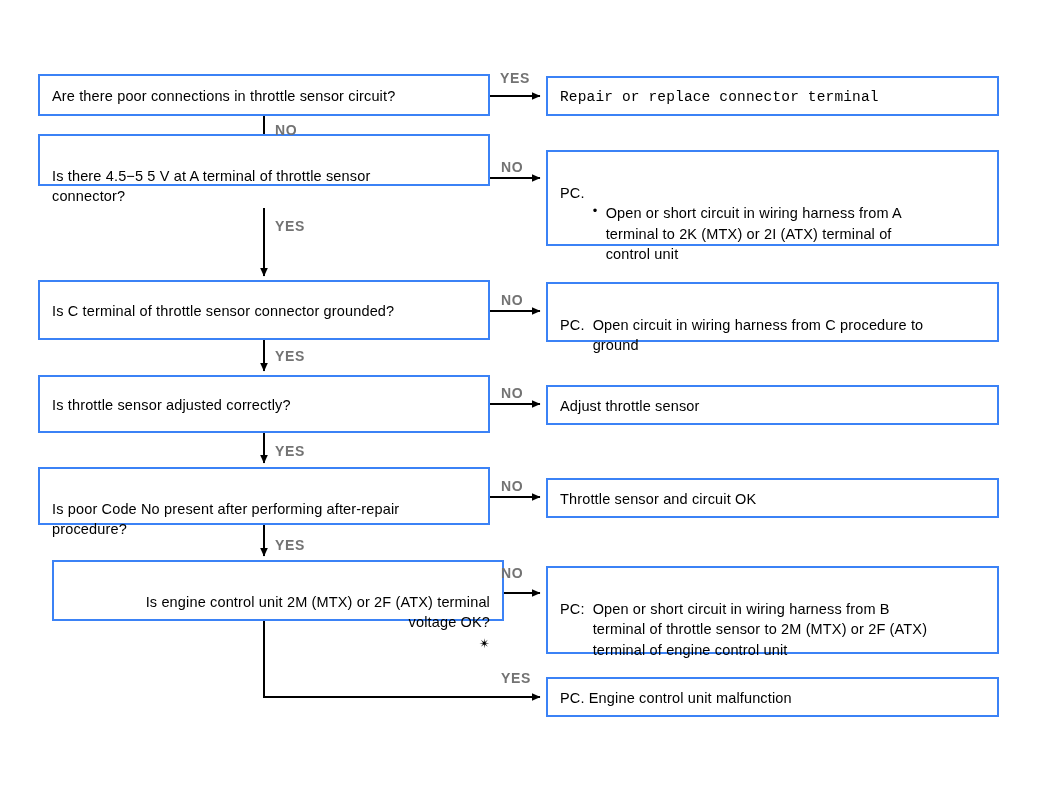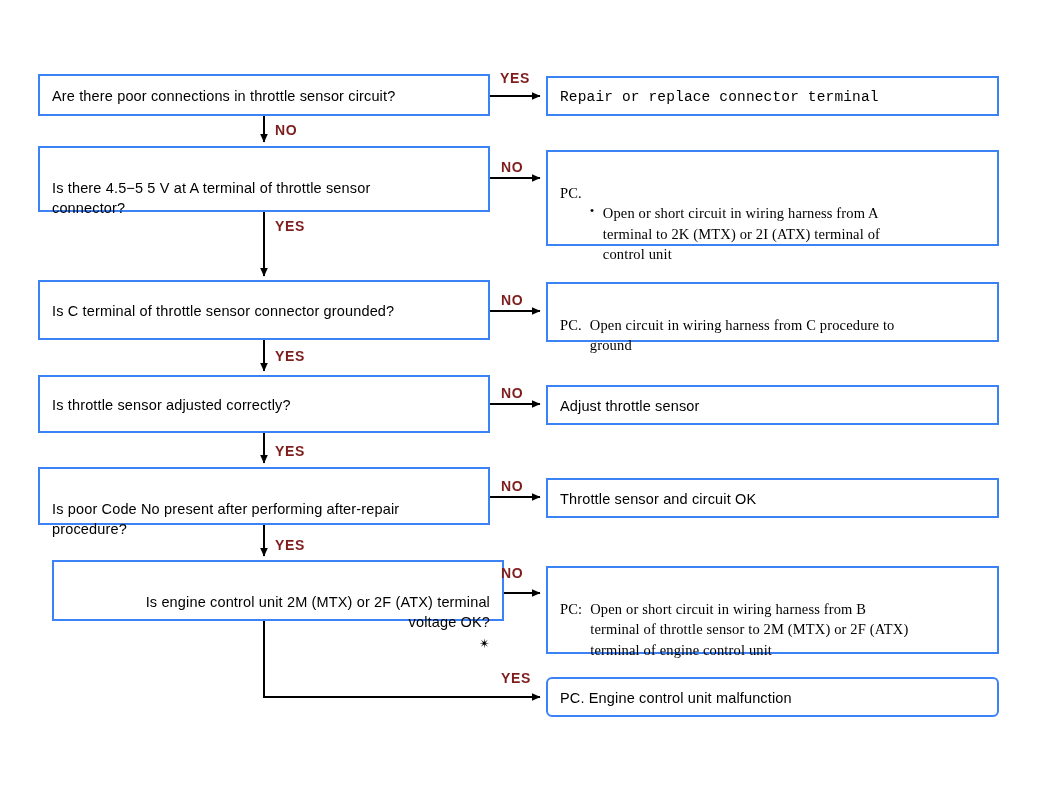--- a/index.html
+++ b/index.html
@@ -43,21 +43,20 @@
     display: flex;
     align-items: center;
   }
   .node .inner {
     display: block;
     width: 100%;
   }
   .pc-row {
     display: flex;
     align-items: flex-start;
-    font-family: Liberation Serif, serif;
   }
   .pc-label {
     flex: 0 0 auto;
     padding-right: 8px;
     white-space: nowrap;
   }
   .pc-body {
     flex: 1 1 auto;
   }
   .bullets {
@@ -78,21 +77,21 @@
     font-size: 13px;
   }
   .bullets li + li {
     margin-top: 2px;
   }
   .edge-label {
     position: absolute;
     font-size: 14px;
     font-weight: bold;
     letter-spacing: 0.6px;
-    color: #7f1d1d;
+    color: #737373;
     white-space: nowrap;
   }
   .star {
     font-size: 13px;
     padding-left: 6px;
   }
 </style>
 </head>
 <body>
 
@@ -127,21 +126,21 @@
 
     <path d="M490,593 L540,593" stroke="#000" stroke-width="2" fill="none" marker-end="url(#arw)"></path>
 
     <path d="M264,621 L264,697 L540,697" stroke="#000" stroke-width="2" fill="none" marker-end="url(#arw)"></path>
   </svg>
 
   <div class="node tight" style="left:38px; top:74px; width:452px; height:42px;">
     <span class="inner">Are there poor connections in throttle sensor circuit?</span>
   </div>
 
-  <div class="node" style="left:38px; top:146px; width:452px; height:66px;">
+  <div class="node" style="left:38px; top:134px; width:452px; height:52px;">
     <span class="inner">Is there 4.5−5 5 V at A terminal of throttle sensor
 connector?</span>
   </div>
 
   <div class="node tight" style="left:38px; top:280px; width:452px; height:60px;justify-content:center;">
     <span class="inner">Is C terminal of throttle sensor connector grounded?</span>
   </div>
 
   <div class="node tight" style="left:38px; top:375px; width:452px; height:58px;">
     <span class="inner">Is throttle sensor adjusted correctly?</span>
@@ -191,21 +190,21 @@
 
   <div class="node" style="left:546px; top:566px; width:453px; height:88px; padding-top:10px;">
     <div class="pc-row">
       <span class="pc-label">PC:</span>
       <span class="pc-body">Open or short circuit in wiring harness from B
 terminal of throttle sensor to 2M (MTX) or 2F (ATX)
 terminal of engine control unit</span>
     </div>
   </div>
 
-  <div class="node tight" style="left:546px; top:677px; width:453px; height:40px;border-radius:6px;">
+  <div class="node tight" style="left:546px; top:677px; width:453px; height:40px;">
     <span class="inner">PC. Engine control unit malfunction</span>
   </div>
 
   <div class="edge-label" style="left:500px; top:70px;">YES</div>
   <div class="edge-label" style="left:275px; top:122px;">NO</div>
 
   <div class="edge-label" style="left:501px; top:159px;">NO</div>
   <div class="edge-label" style="left:275px; top:218px;">YES</div>
 
   <div class="edge-label" style="left:501px; top:292px;">NO</div>

